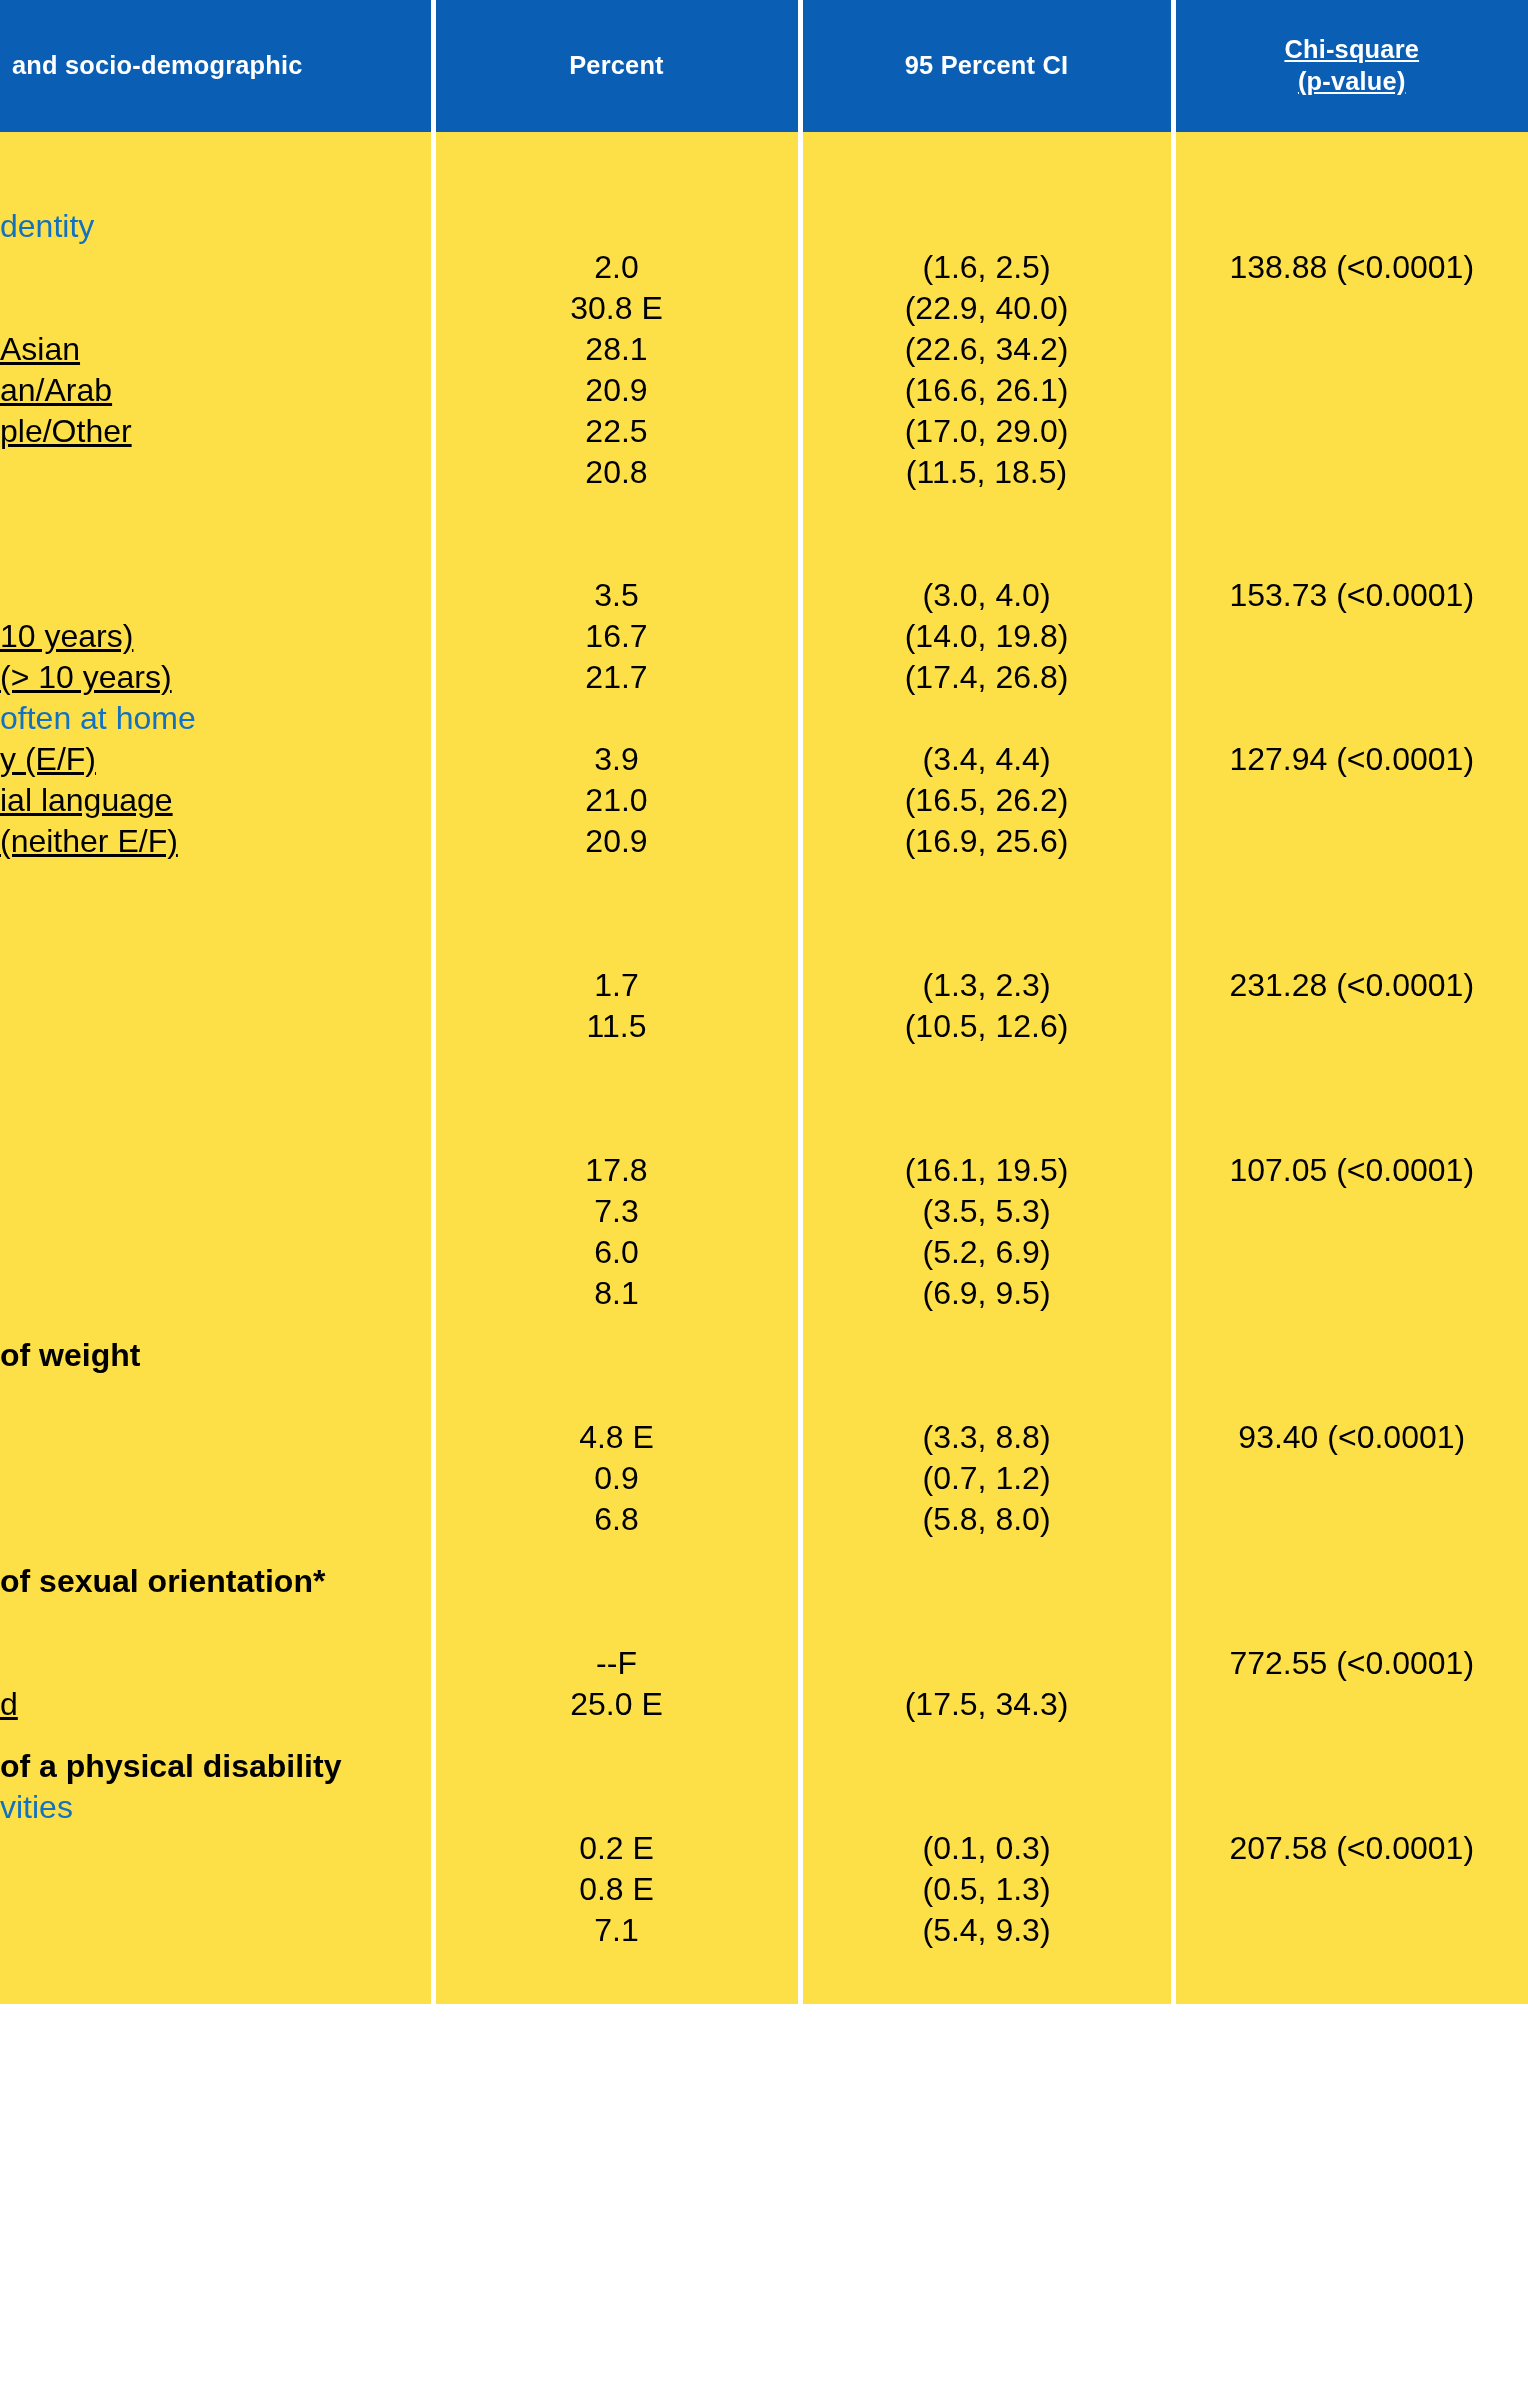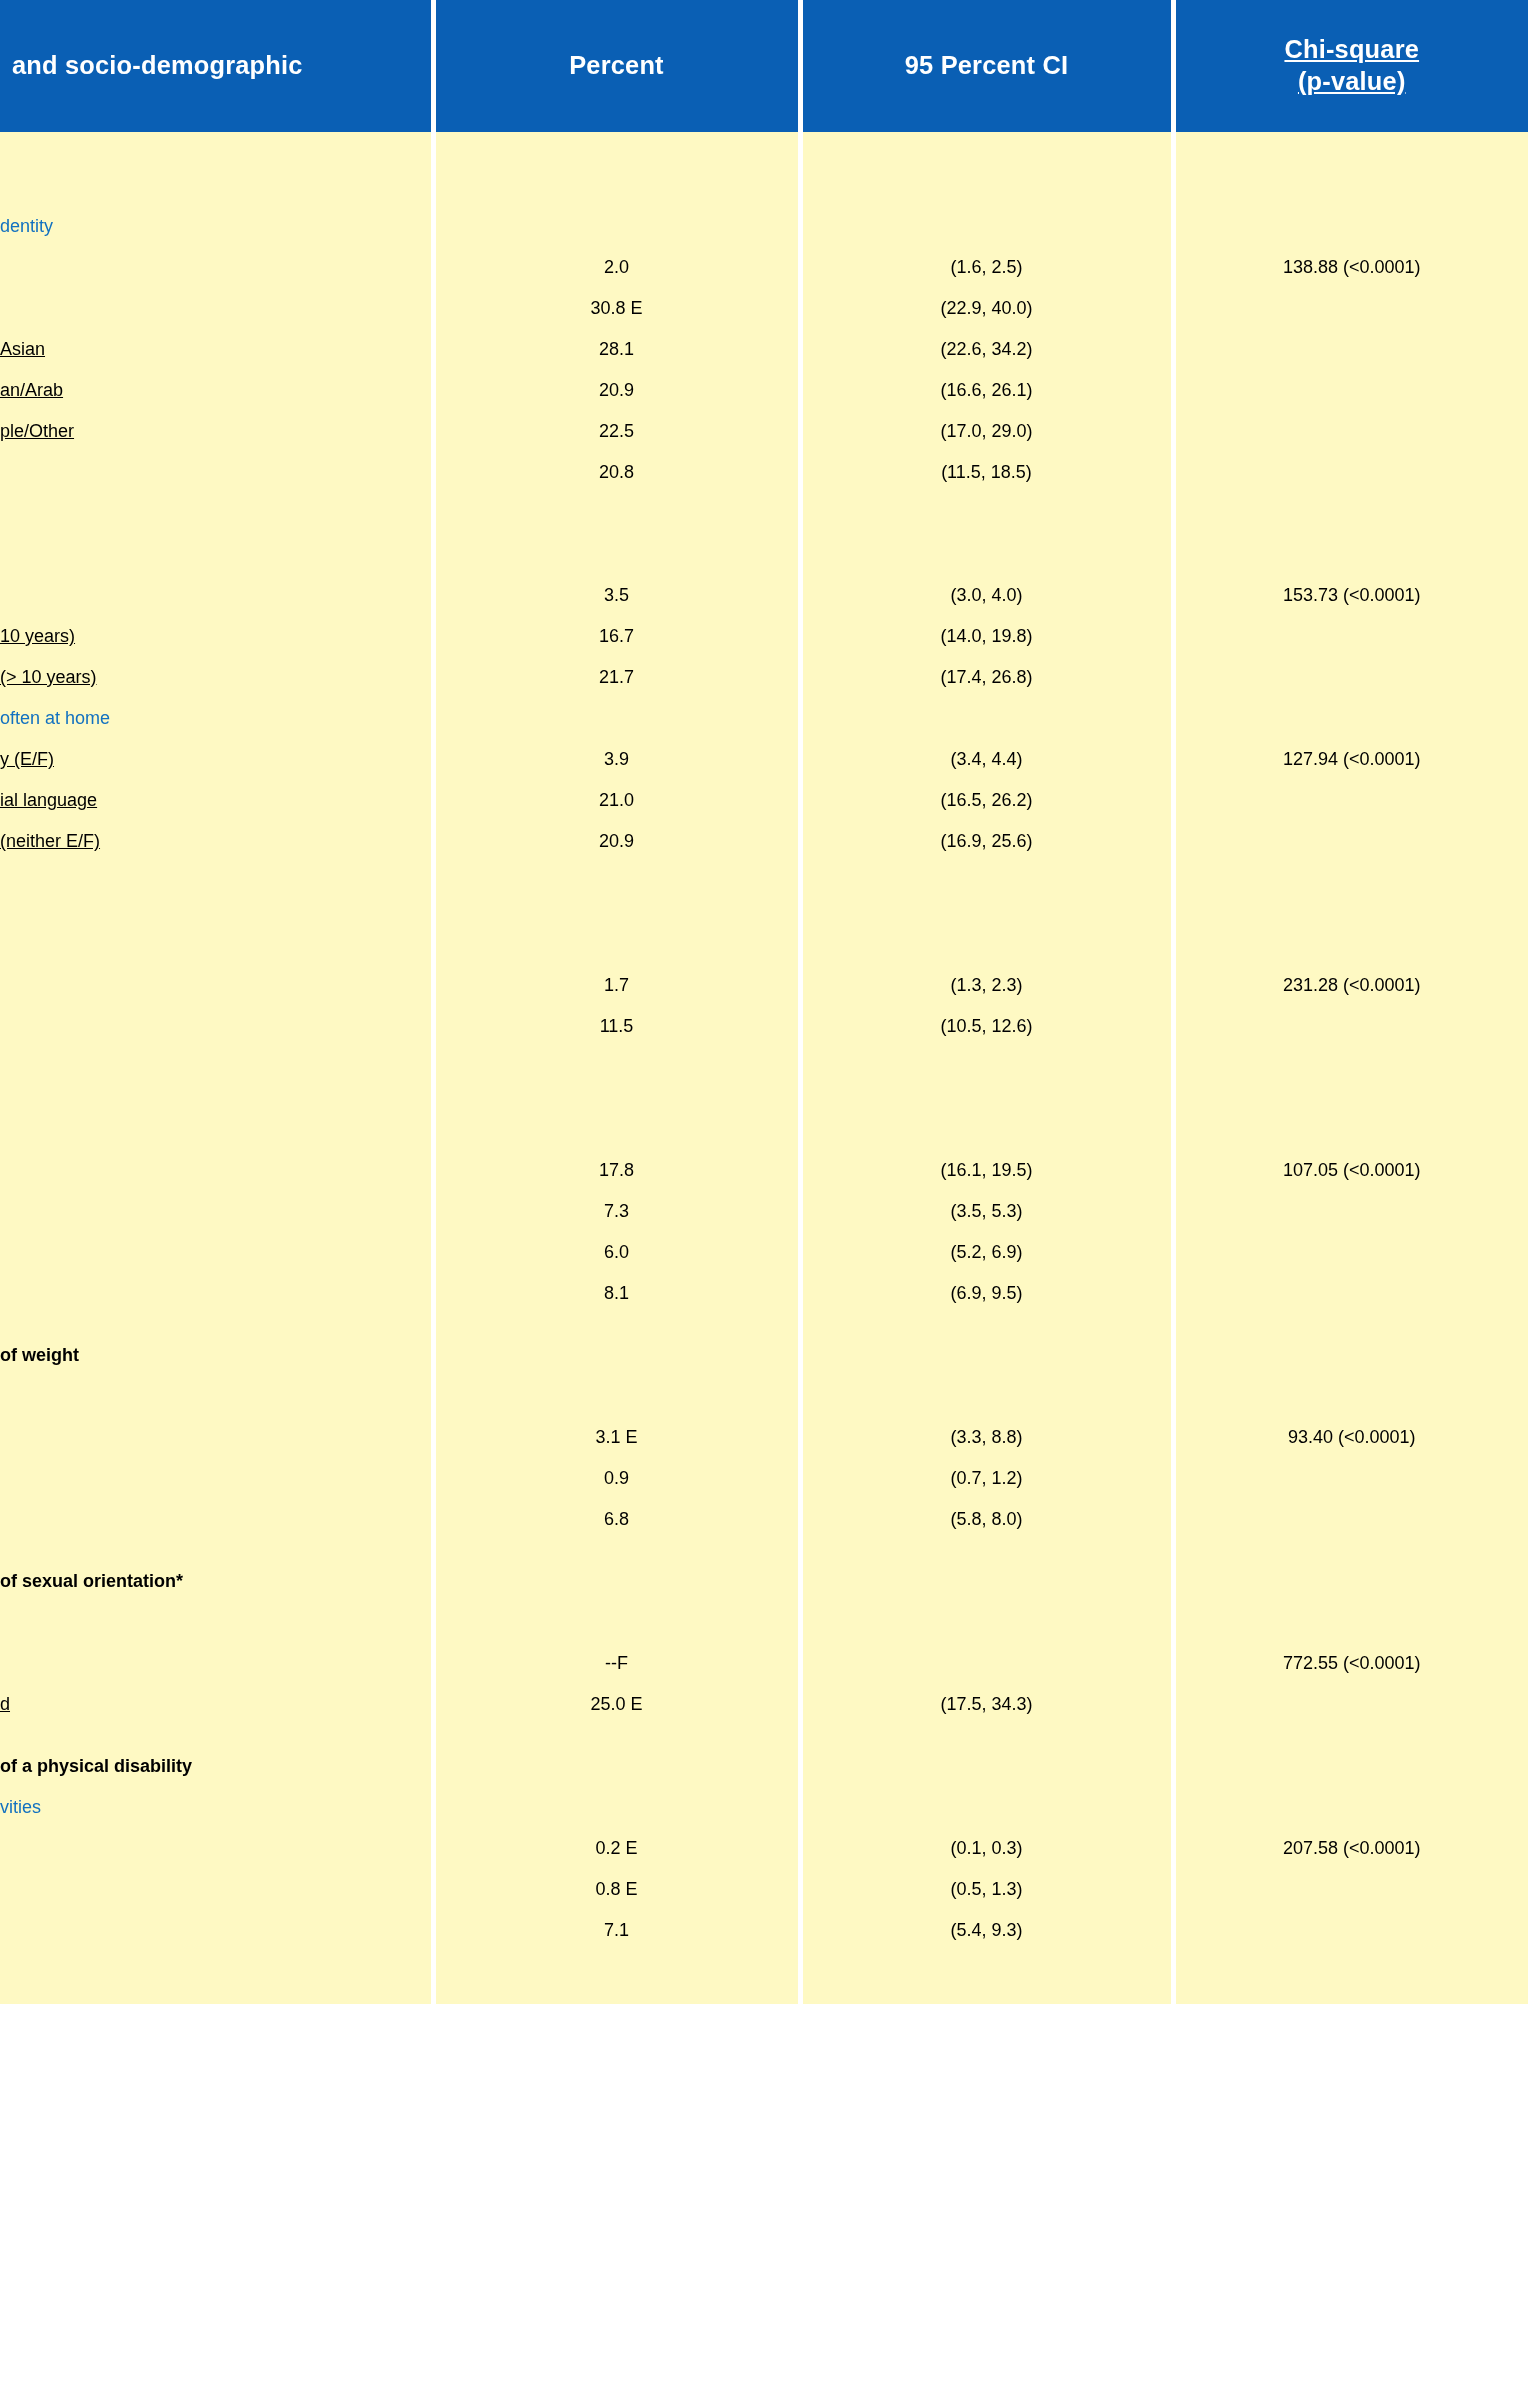--- a/index.html
+++ b/index.html
@@ -41,22 +41,22 @@
     line-height: 1.25;
     letter-spacing: 0.2px;
   }
   thead th.h-label {
     text-align: left;
     padding-left: 12px;
   }
   thead th:last-child { border-right: none; text-decoration: underline; }
 
   tbody td {
-    background: #fef9c3;
-    font-size: 18px;
+    background: #fde047;
+    font-size: 32px;
     color: #000000;
     padding: 0 9.4px;
     border-right: 5.6px solid #ffffff;
     vertical-align: top;
     line-height: 1.0;
   }
   tbody td:last-child { border-right: none; text-align: center; }
 
   td.c-label-cell {
     text-align: left;
@@ -281,21 +281,21 @@
           <div class="line row-label lbl-bold"> of weight</div>
           <div class="line gap-md"></div>
           <div class="line row-label lbl-plain"></div>
           <div class="line row-label lbl-plain"></div>
           <div class="line row-label lbl-plain"></div>
         </td>
         <td class="c-val">
           <div class="line gap-sm"></div>
           <div class="line blank"></div>
           <div class="line gap-md"></div>
-          <div class="line">3.1 E</div>
+          <div class="line">4.8 E</div>
           <div class="line">0.9</div>
           <div class="line">6.8</div>
         </td>
         <td class="c-val">
           <div class="line gap-sm"></div>
           <div class="line blank"></div>
           <div class="line gap-md"></div>
           <div class="line">(3.3, 8.8)</div>
           <div class="line">(0.7, 1.2)</div>
           <div class="line">(5.8, 8.0)</div>

